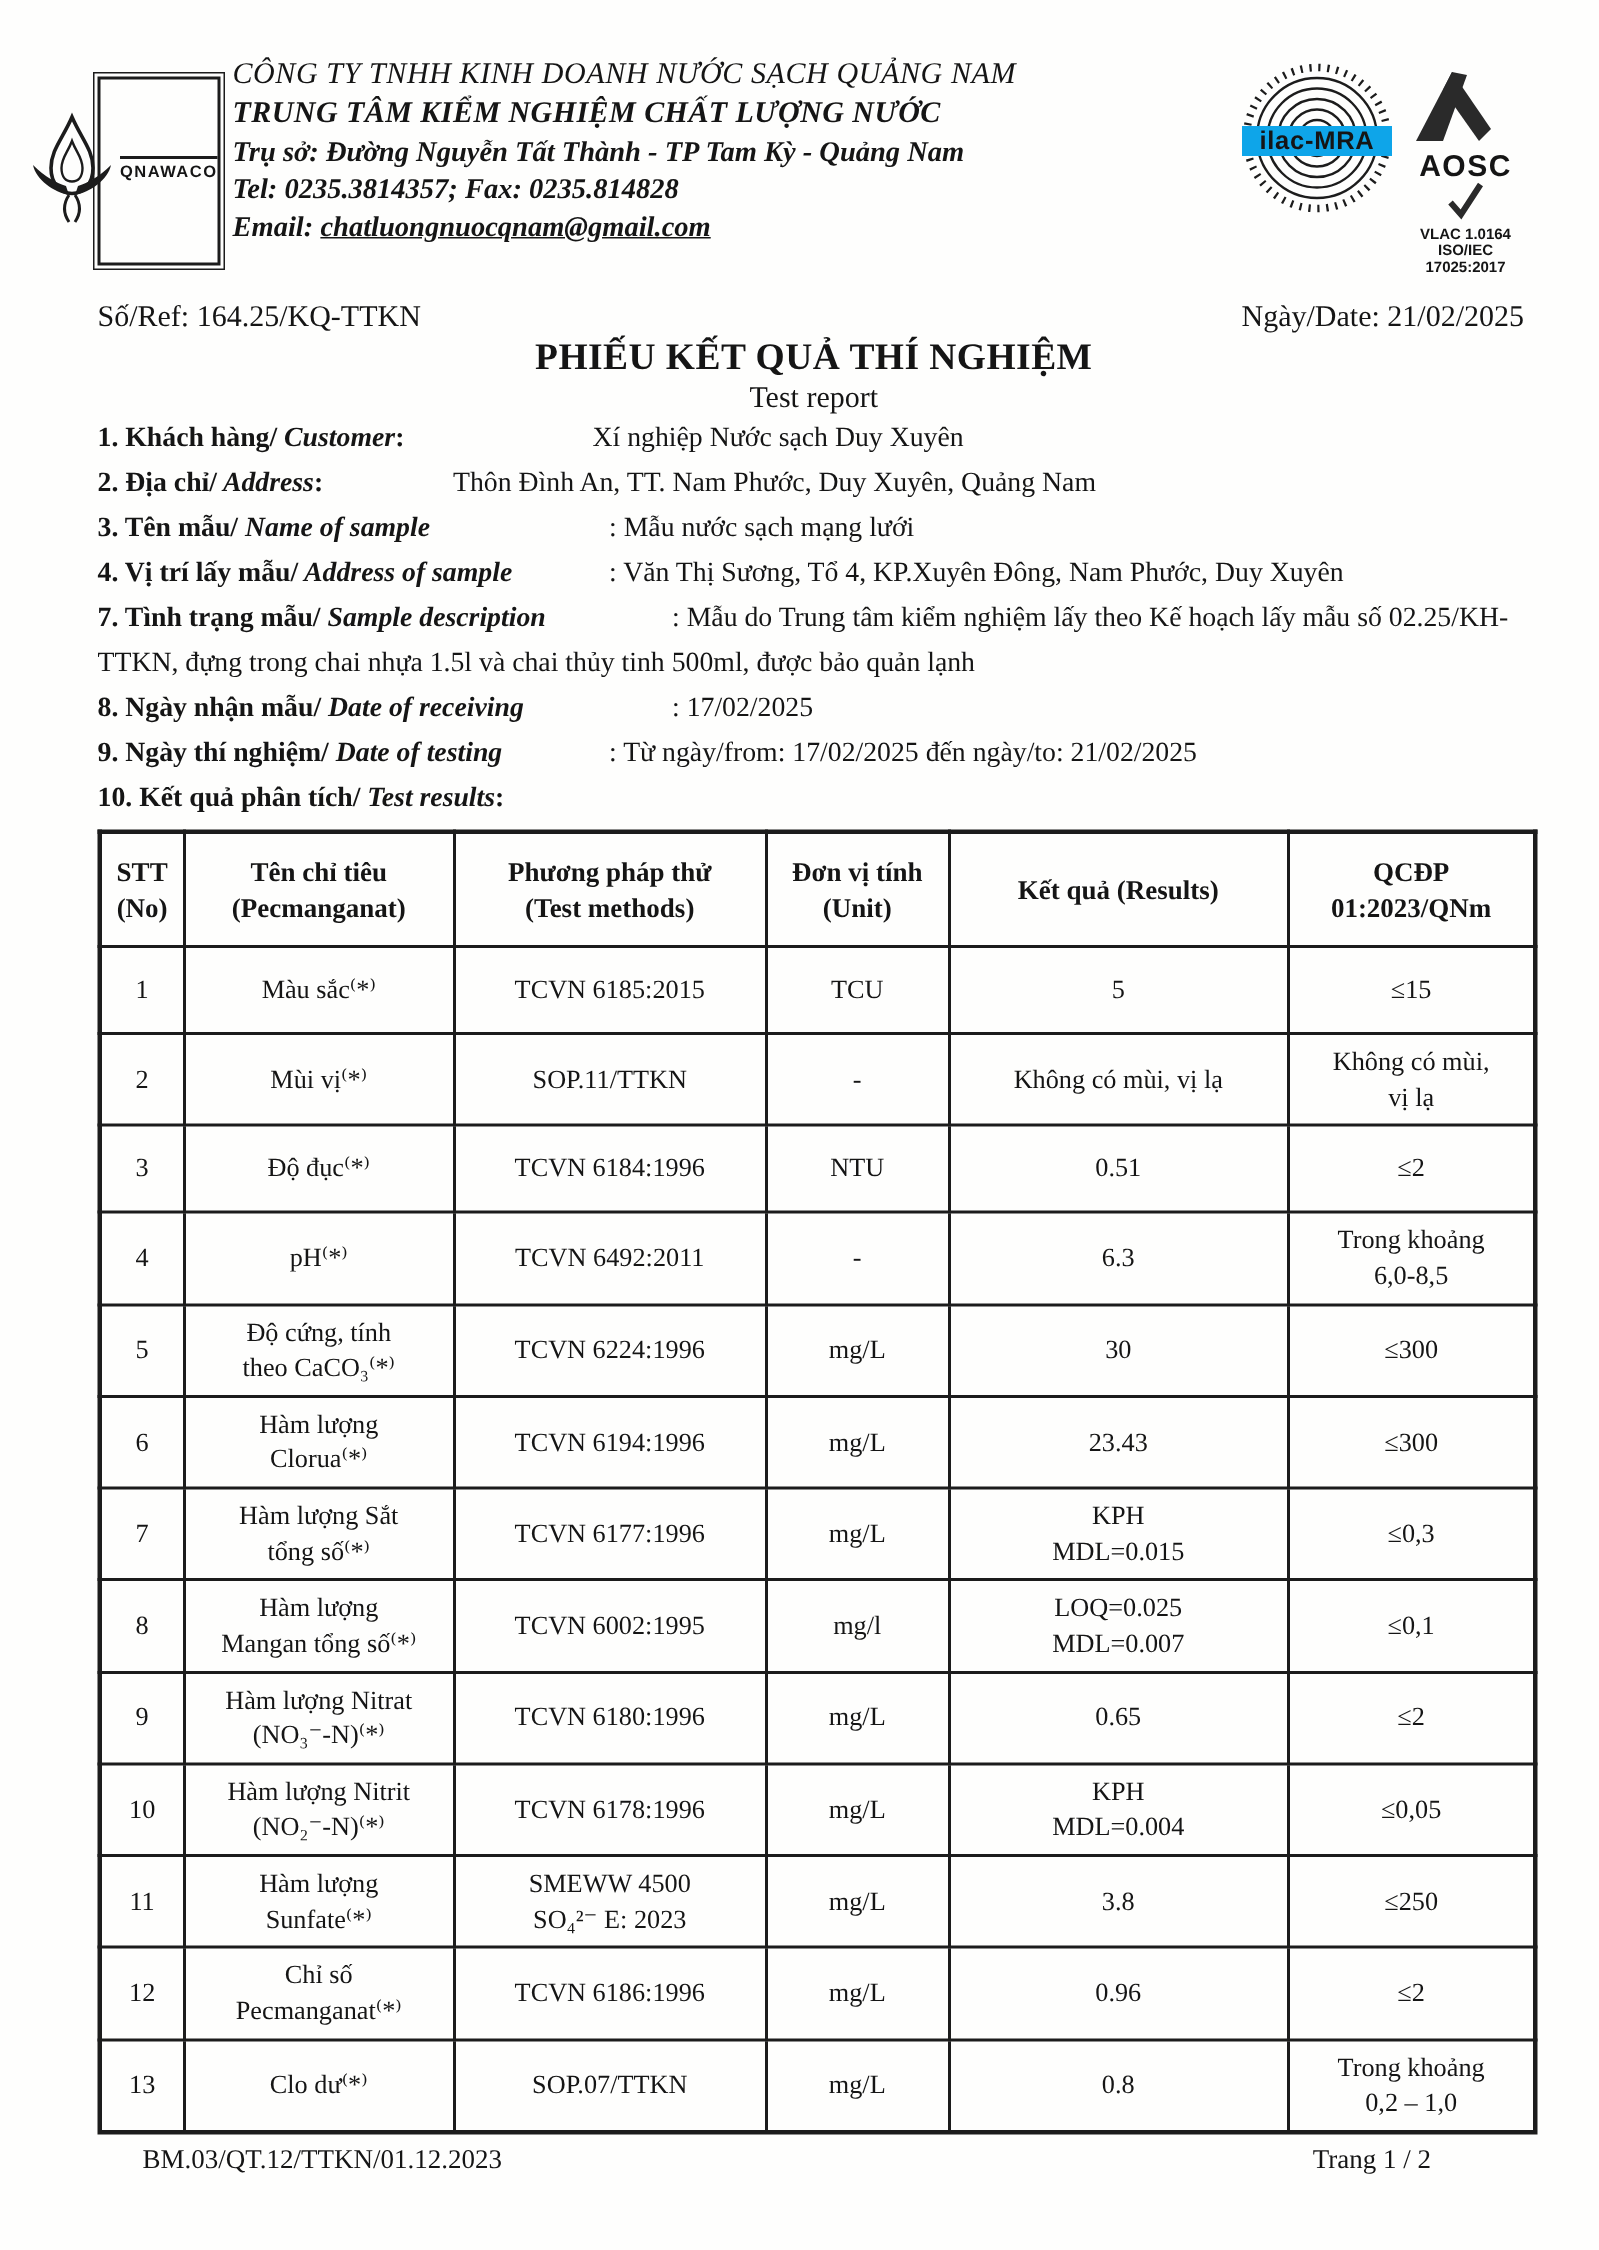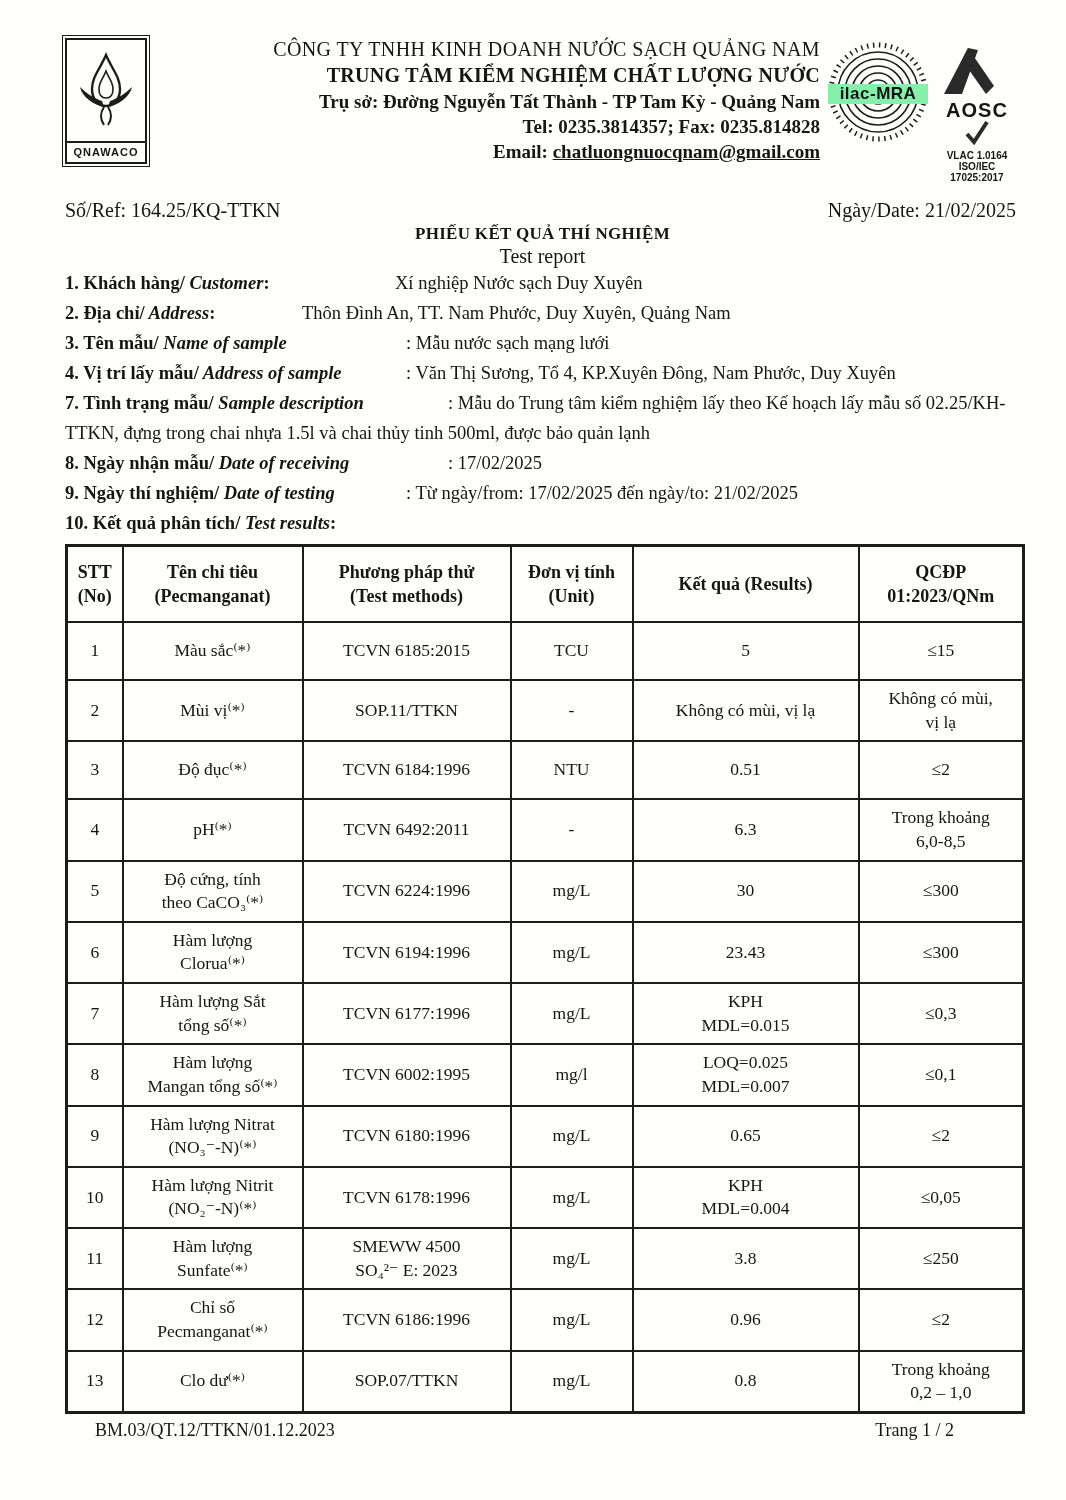--- a/index.html
+++ b/index.html
@@ -10,51 +10,51 @@
     background:#fefefd;
     color:#151515;
     font-family:"Liberation Serif","DejaVu Serif",serif;
     box-sizing:border-box;
     padding:36px 46px 0 65px;
     overflow:hidden;
   }
   
   .hdr{display:flex;align-items:flex-start;justify-content:space-between;min-height:138px;}
   .logo-box{
-    width:82px;height:126px;margin-top:2px;
+    width:82px;height:126px;margin-top:15px;
     border:2px solid #1c1c1c;outline:1px solid #1c1c1c;outline-offset:2px;
-    display:flex;flex-direction:column;align-items:center;justify-content:flex-end;
+    display:flex;flex-direction:row;align-items:center;justify-content:flex-end;
     box-sizing:border-box;flex:0 0 auto;
   }
   .logo-mark{flex:1;display:flex;align-items:center;justify-content:center;width:100%;}
   .logo-band{
     width:100%;border-top:2px solid #1c1c1c;text-align:center;
     font-weight:bold;font-size:11px;letter-spacing:1px;padding:3px 0 4px;
     font-family:"Liberation Sans","DejaVu Sans",sans-serif;
   }
-  .hdr-center{flex:1;text-align:right;padding:0 8px;line-height:1.32;}
+  .hdr-center{flex:1;text-align:left;padding:0 8px;line-height:1.32;font-style:italic;}
   .h-company{font-size:20px;letter-spacing:.4px;}
   .h-center-name{font-size:20px;font-weight:bold;letter-spacing:.3px;}
   .h-addr,.h-tel,.h-email{font-size:19px;font-weight:bold;}
   .h-email a{color:#151515;}
   .hdr-right{display:flex;align-items:flex-start;gap:6px;flex:0 0 auto;margin-top:6px;}
   .ilac{position:relative;width:100px;height:100px;}
   .ilac-label{
     position:absolute;left:0;right:0;top:42px;text-align:center;
-    background:#86efac;font-weight:bold;font-size:17px;letter-spacing:.5px;
+    background:#0ea5e9;font-weight:bold;font-size:17px;letter-spacing:.5px;
     font-family:"Liberation Sans","DejaVu Sans",sans-serif;
   }
   .aosc{width:86px;text-align:center;font-family:"Liberation Sans","DejaVu Sans",sans-serif;}
   .aosc-name{font-size:20px;font-weight:bold;letter-spacing:1px;line-height:1;display:inline-block;vertical-align:middle;}
   .aosc-sub1{font-size:10px;font-weight:bold;margin-top:4px;}
   .aosc-sub2{font-size:10px;font-weight:bold;}
   
   .meta{display:flex;justify-content:space-between;font-size:20px;margin-top:16px;padding-right:4px;}
   
-  .title-vi{text-align:center;font-size:17px;font-weight:bold;margin-top:2px;letter-spacing:.3px;}
+  .title-vi{text-align:center;font-size:25px;font-weight:bold;margin-top:2px;letter-spacing:.3px;}
   .title-en{text-align:center;font-size:20px;font-weight:normal;margin-top:1px;}
   
   .info{font-size:18.5px;}
   .info .line{line-height:30px;}
   .lbl{font-weight:bold;display:inline-block;vertical-align:top;}
   .lbl .en{font-style:italic;}
   .w1{width:330px;} .w2{width:237px;} .w3{width:341px;} .w4{width:383px;}
   .val{font-weight:normal;}
   
   table.results{

